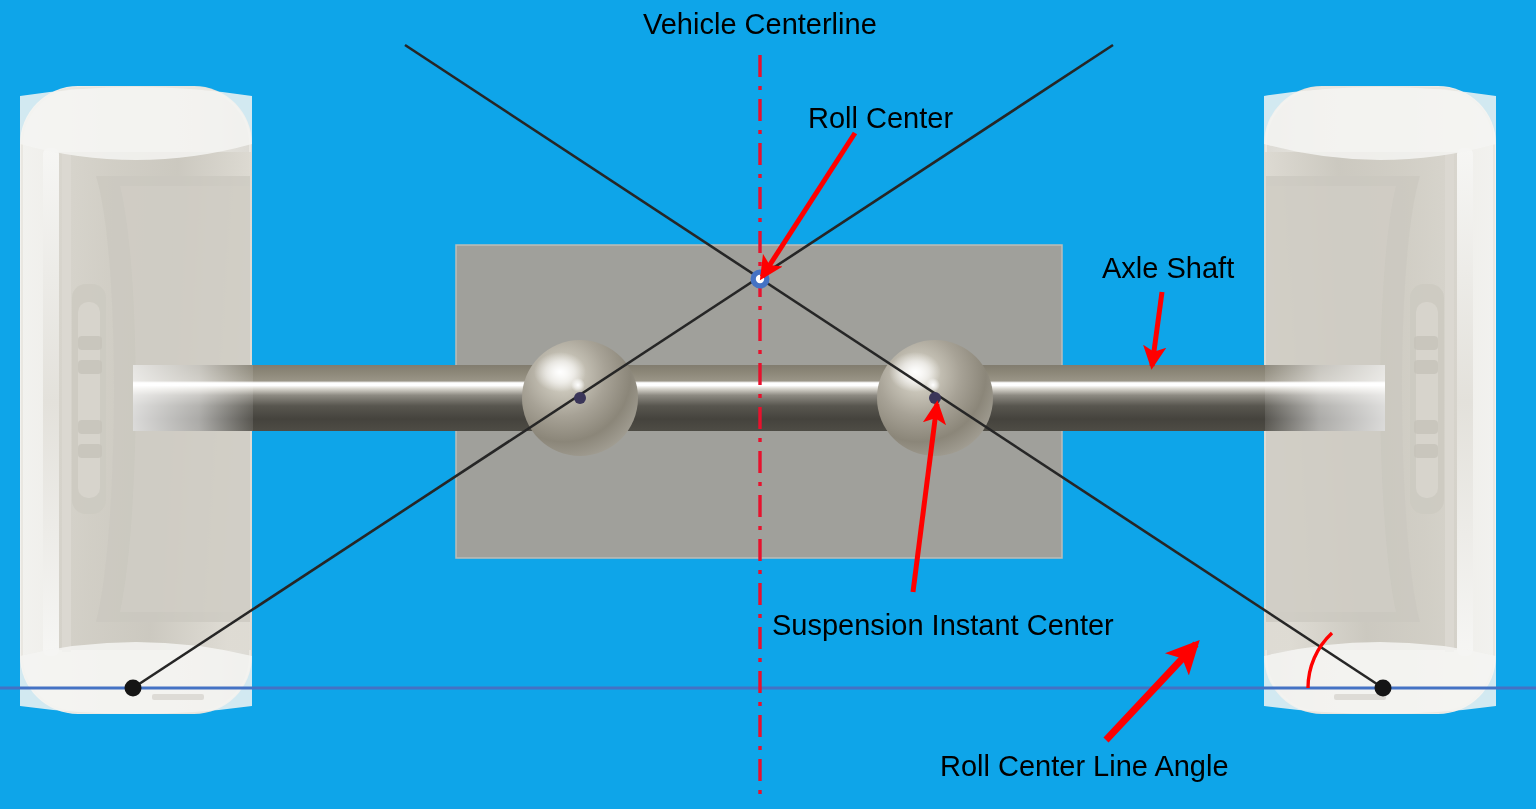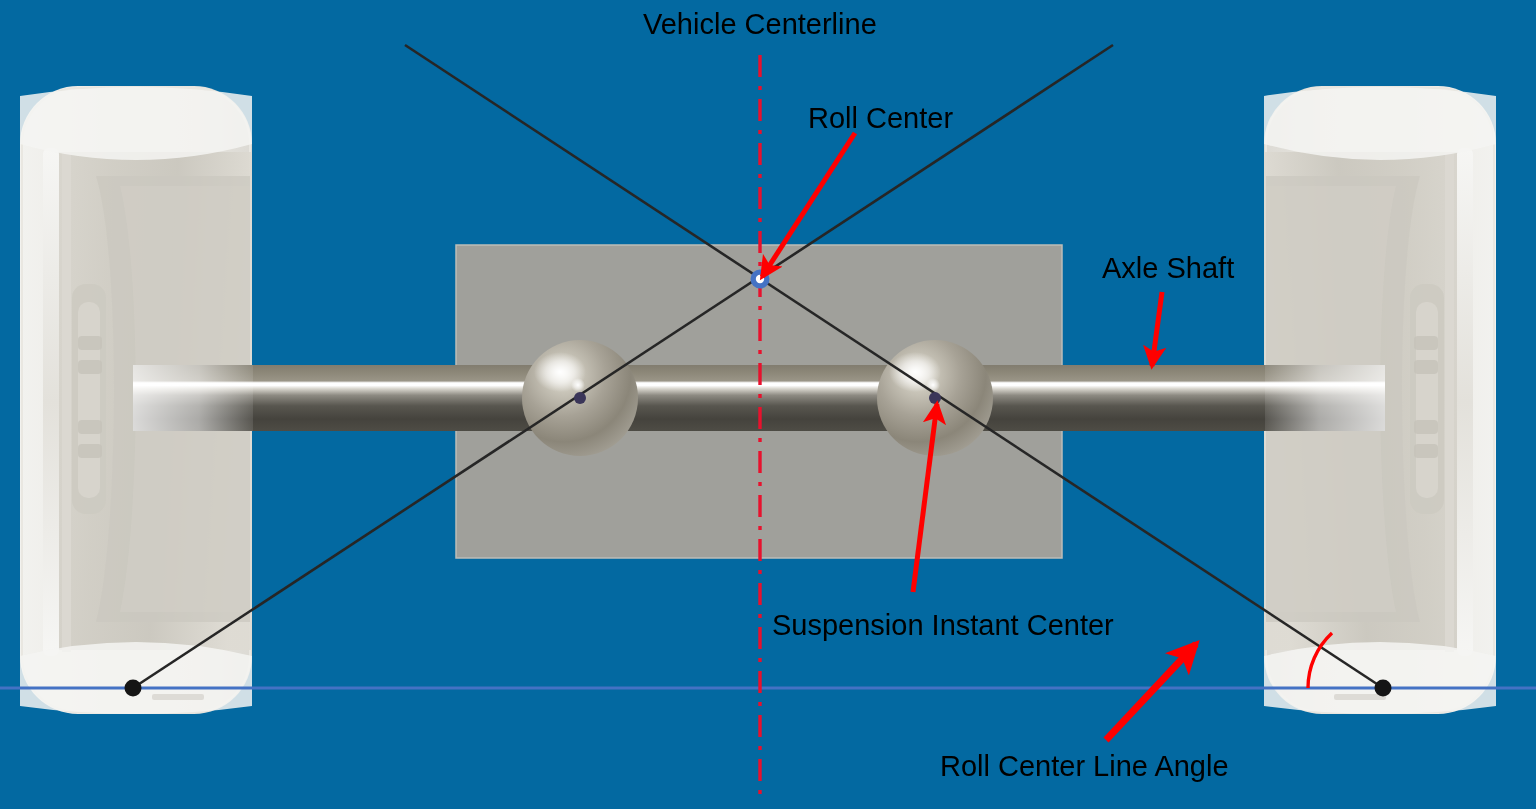--- a/index.html
+++ b/index.html
@@ -10,21 +10,21 @@
   body {
     width: 1536px;
     height: 809px;
     overflow: hidden;
     font-family: "Liberation Sans", sans-serif;
   }
   #diagram-root {
     position: relative;
     width: 1536px;
     height: 809px;
-    background: #0369a1;
+    background: #0ea5e9;
   }
   svg.stage {
     position: absolute;
     top: 0;
     left: 0;
     width: 1536px;
     height: 809px;
   }
   .lbl {
     font-family: "Liberation Sans", sans-serif;

